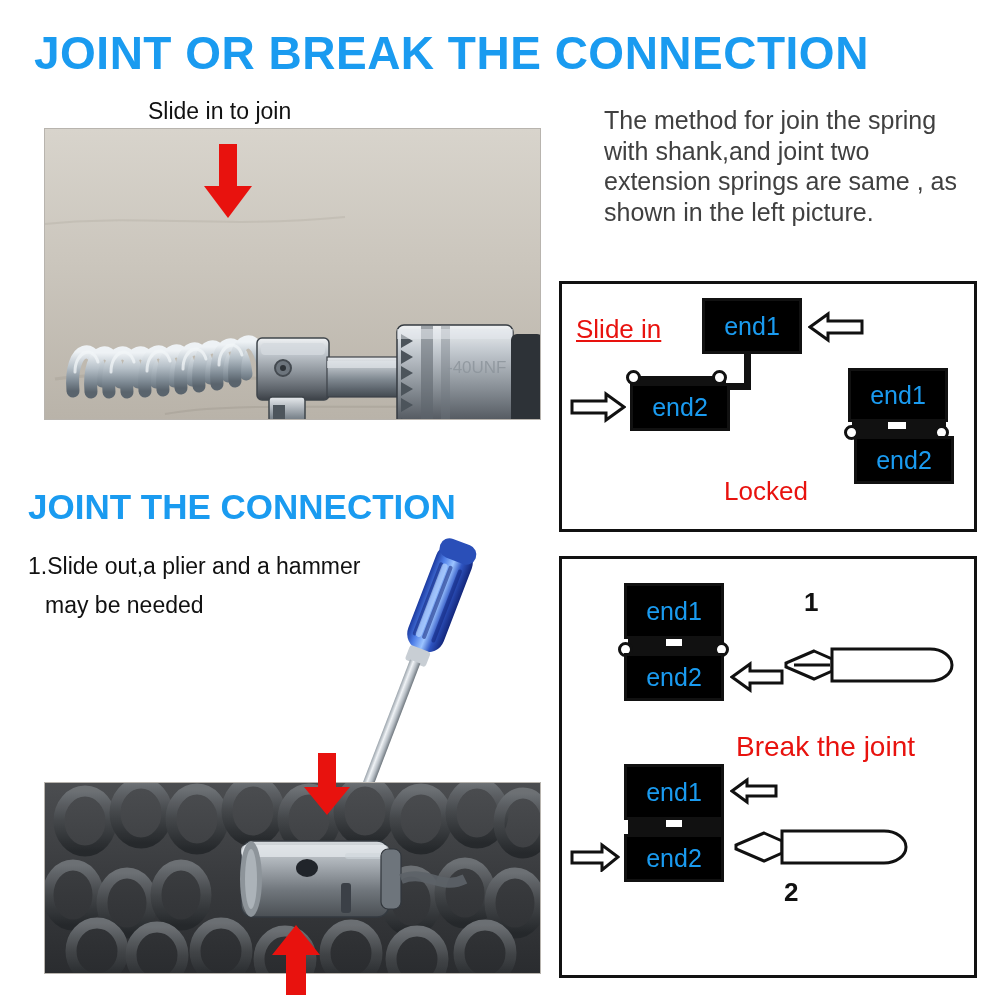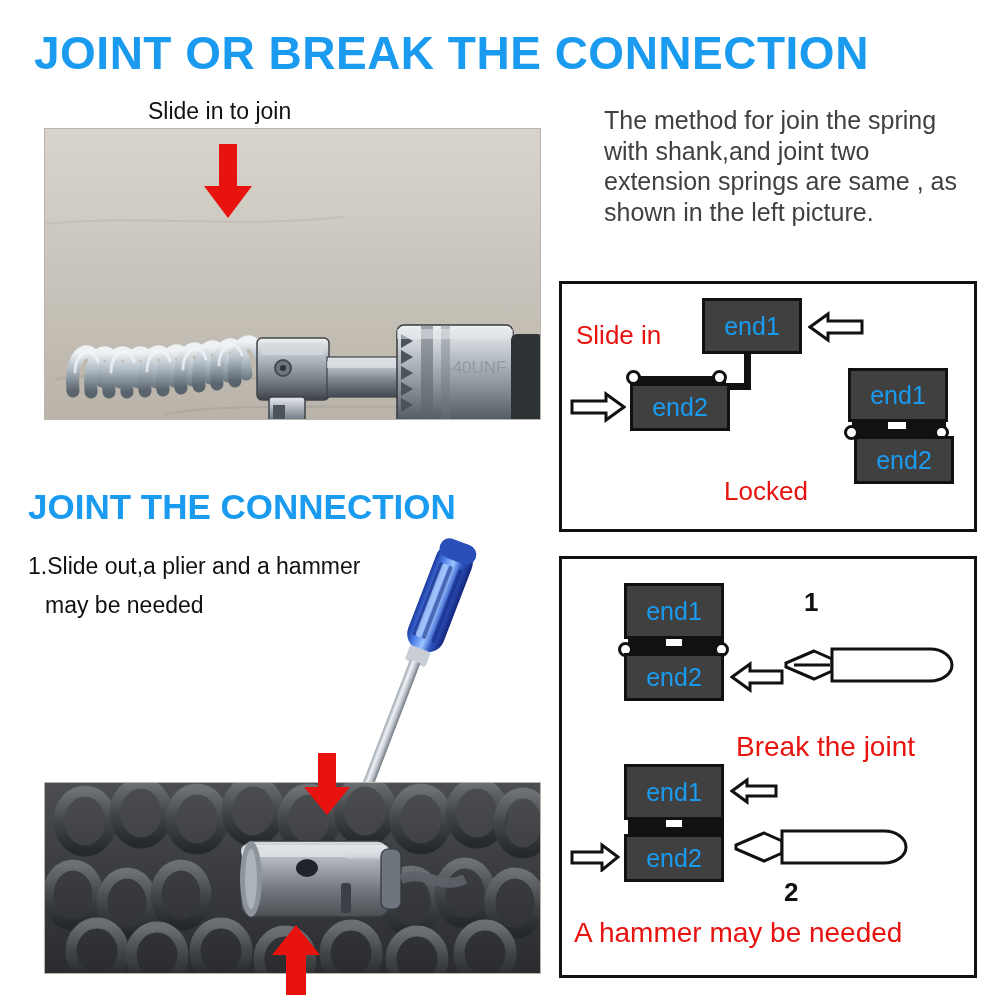--- a/index.html
+++ b/index.html
@@ -73,21 +73,21 @@
   .diagram-box {
     border: 3px solid #111;
     background: #fff;
   }
   #diagram-1 { left: 559px; top: 281px; width: 412px; height: 245px; }
   #diagram-2 { left: 559px; top: 556px; width: 412px; height: 416px; }
 
   .endbox {
     position: absolute;
     border: 3px solid #111;
-    background: #404040;
+    background: #000000;
     color: #1a9bf0;
     font-size: 25px;
     display: flex;
     align-items: center;
     justify-content: center;
     box-sizing: border-box;
   }
   .red-label {
     position: absolute;
     color: #e8120e;
@@ -339,21 +339,21 @@
 
   <div class="connector" style="left:182px; top:70px; width:7px; height:36px;"></div>
   <div class="connector" style="left:155px; top:99px; width:34px; height:7px;"></div>
 
   <div class="endbox" style="left:68px; top:99px; width:100px; height:48px;">end2</div>
 
   <div class="connector" style="left:72px; top:92px; width:92px; height:7px;"></div>
   <div class="circle-node" style="left:64px; top:86px; width:15px; height:15px;"></div>
   <div class="circle-node" style="left:150px; top:86px; width:15px; height:15px;"></div>
 
-  <div class="red-label" style="left:14px; top:36px;">Slide in</div>
+  <div class="red-label" style="left:14px; top:30px;text-decoration:underline;">Slide in</div>
 
   <svg class="hollow-arrow" style="left:246px; top:26px;" width="56" height="34">
     <polygon points="2,17 20,4 20,11 54,11 54,23 20,23 20,30" fill="#ffffff" stroke="#111" stroke-width="3"></polygon>
   </svg>
 
   <svg class="hollow-arrow" style="left:8px; top:106px;" width="56" height="34">
     <polygon points="54,17 36,4 36,11 2,11 2,23 36,23 36,30" fill="#ffffff" stroke="#111" stroke-width="3"></polygon>
   </svg>
 
   <div class="endbox" style="left:286px; top:84px; width:100px; height:54px;">end1</div>
@@ -402,14 +402,13 @@
   <svg class="hollow-arrow" style="left:8px; top:283px;" width="50" height="30">
     <polygon points="48,15 32,3 32,10 2,10 2,21 32,21 32,28" fill="#ffffff" stroke="#111" stroke-width="3"></polygon>
   </svg>
 
   <svg class="hollow-arrow" style="left:160px; top:258px;" width="200" height="60">
     <path d="M42,16 L60,24 L60,36 L42,44 L14,32 L14,28 Z" fill="#ffffff" stroke="#111" stroke-width="3"></path>
     <path d="M60,14 H162 a22,16 0 0 1 0,32 H60 Z" fill="#ffffff" stroke="#111" stroke-width="3"></path>
   </svg>
   <div class="black-num" style="left:222px; top:318px;">2</div>
 
-  <div class="red-label" style="left:12px; top:358px; font-size:28px;">A hammer may be needed</div>
 </div>
 
 </body></html>

